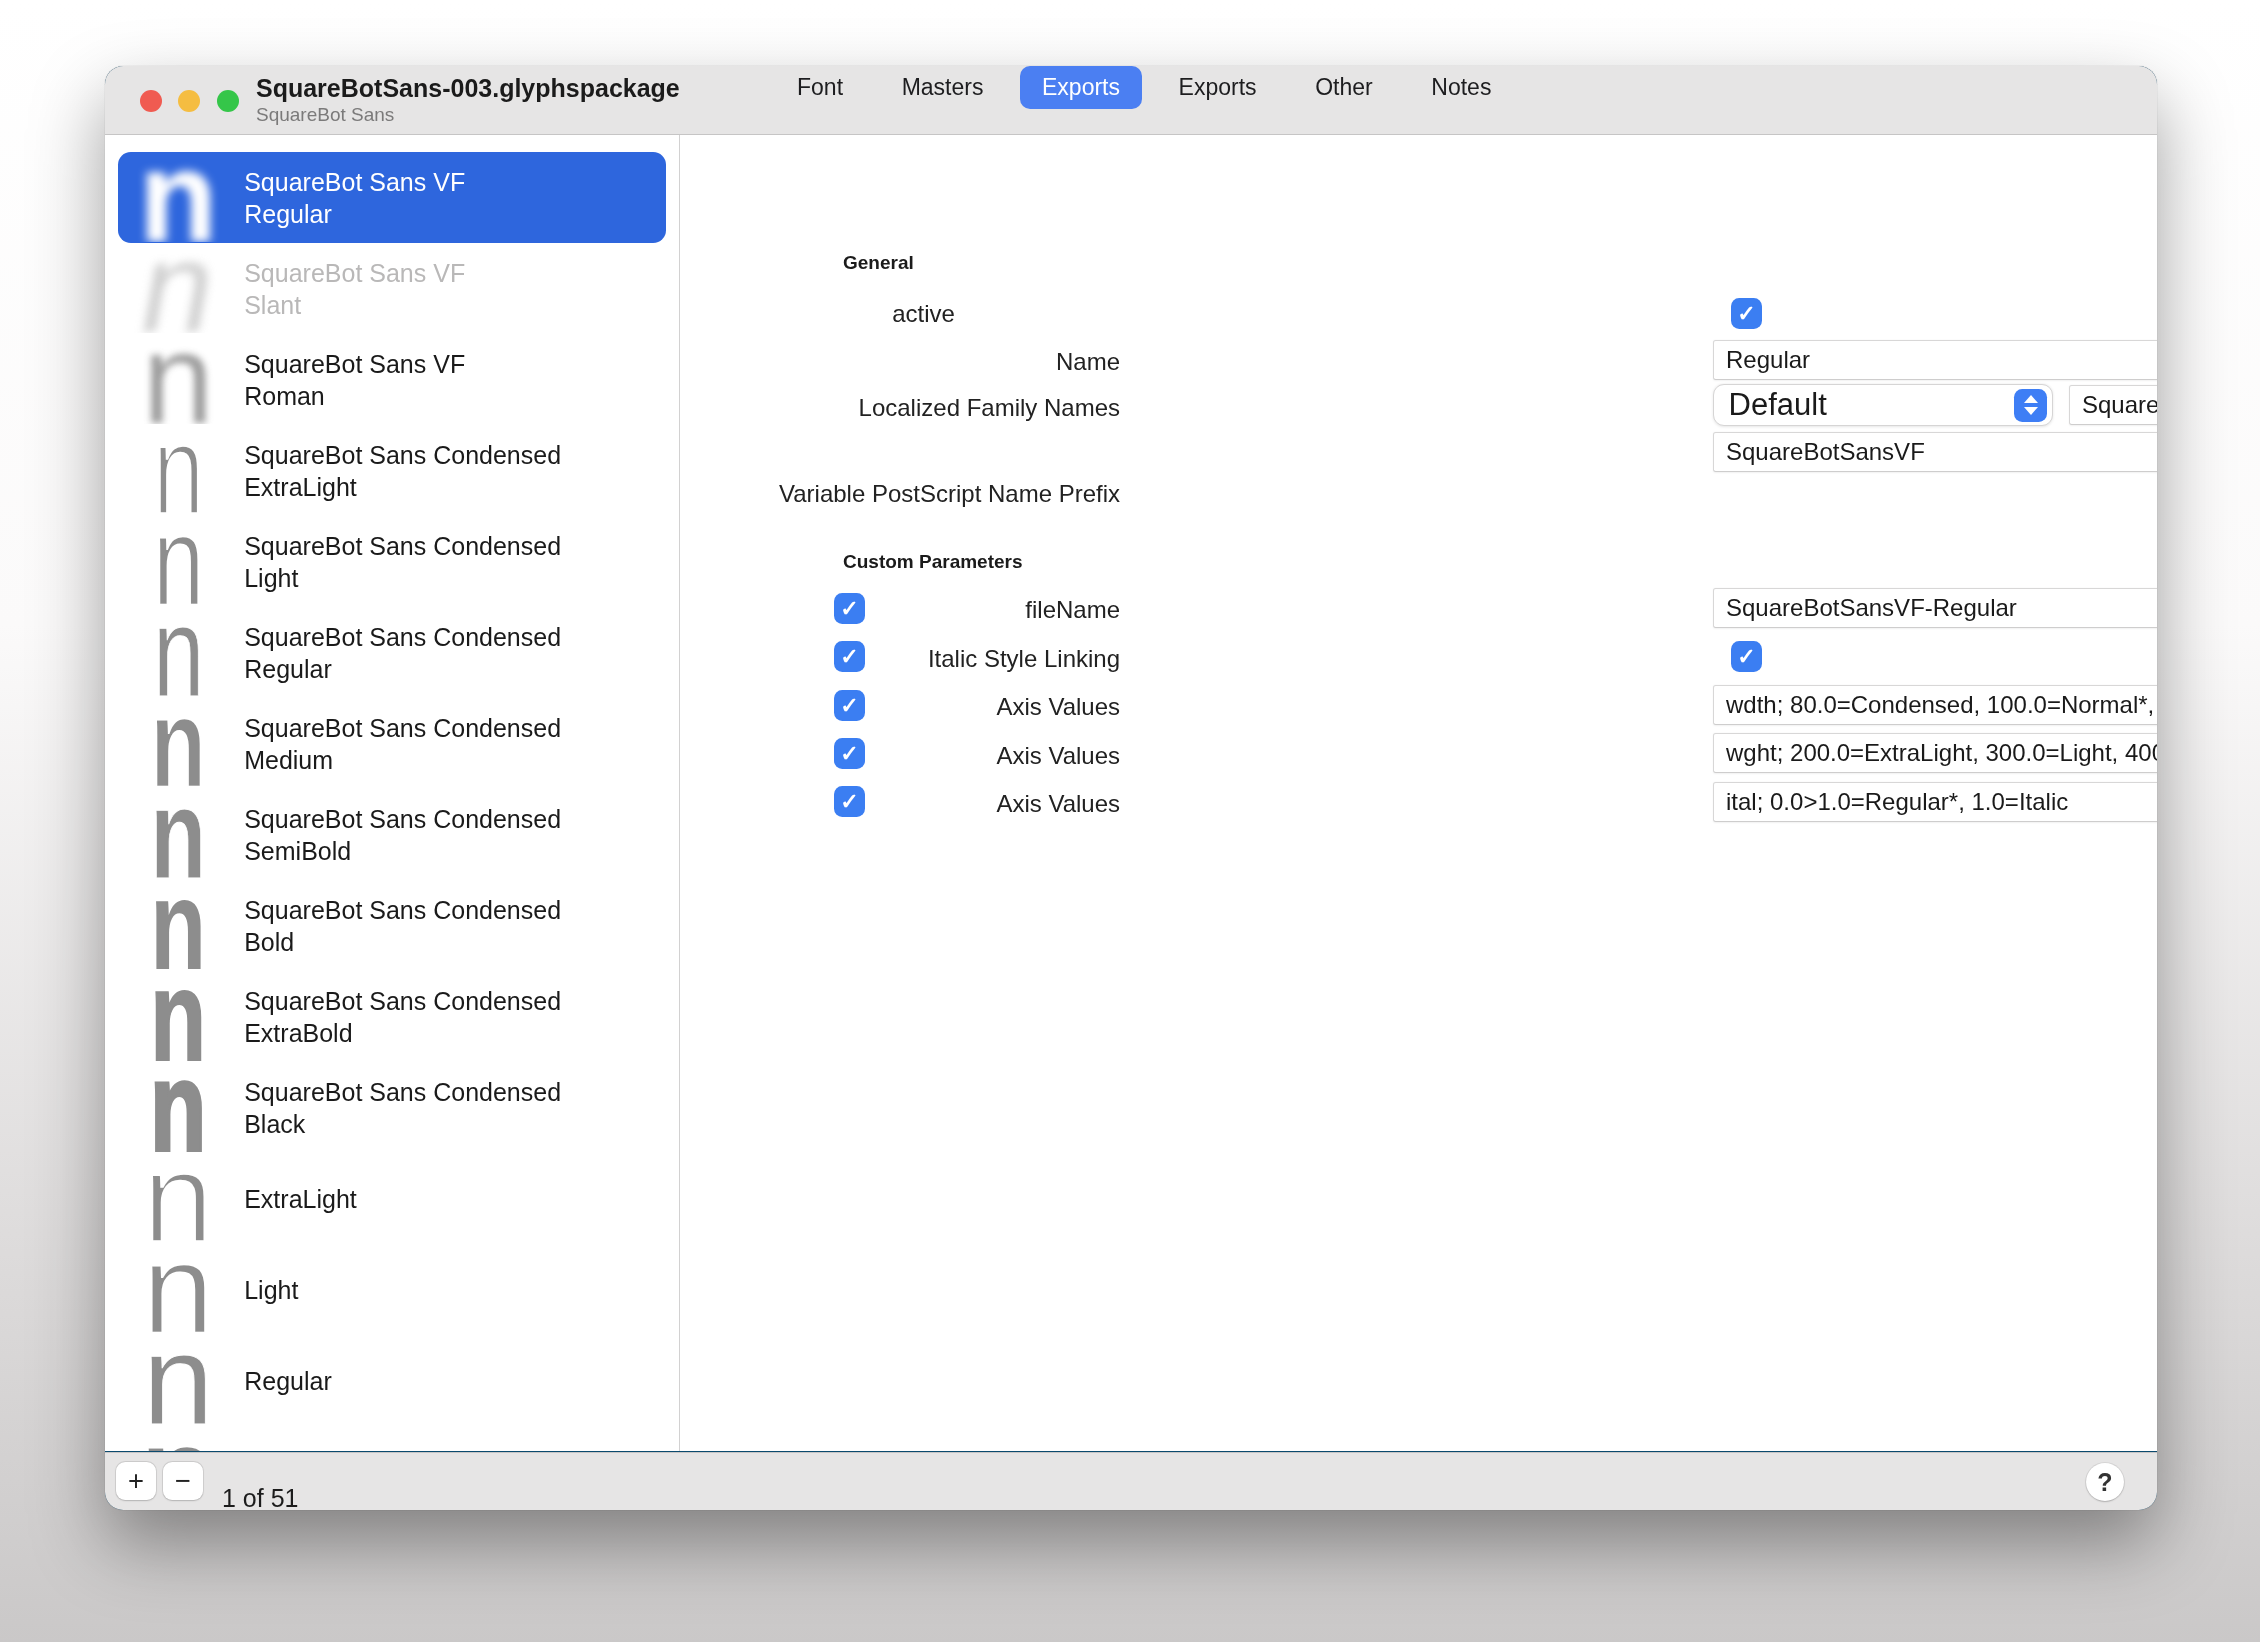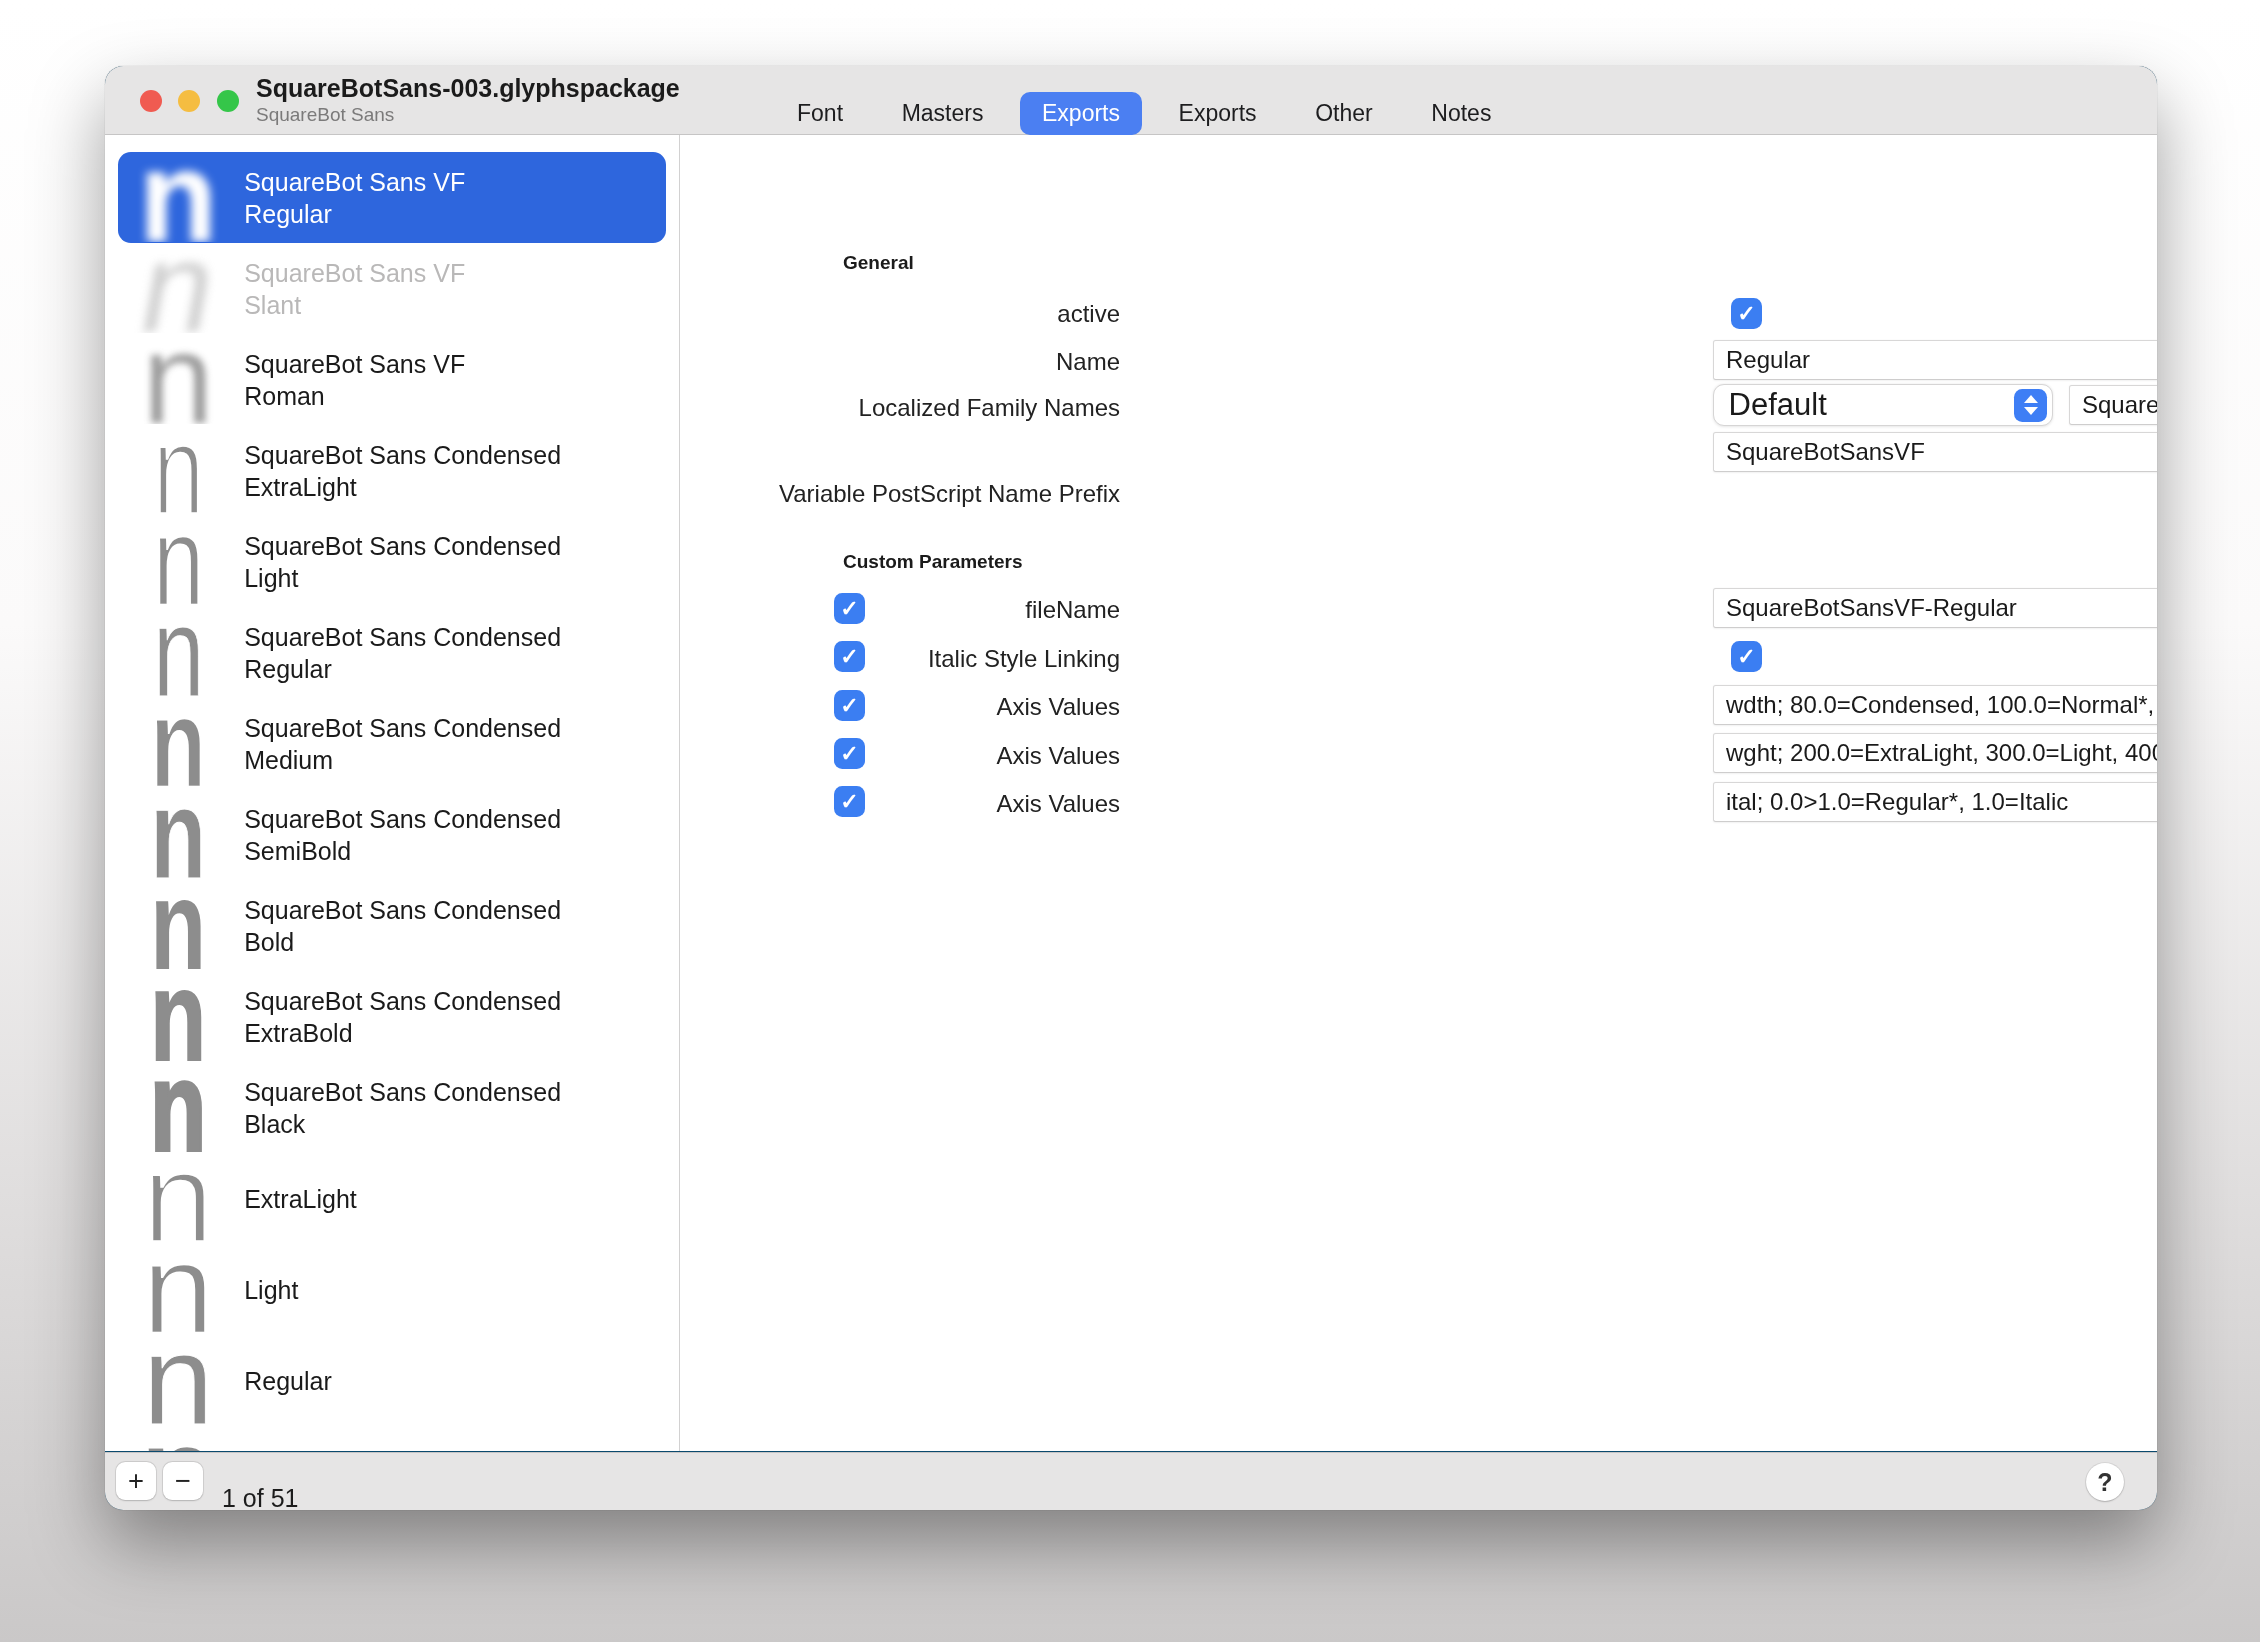--- a/index.html
+++ b/index.html
@@ -26,21 +26,21 @@
   }
   .lights { position:absolute; left:35px; top:0; height:69px; display:flex; align-items:center; gap:16.4px; }
   .light { width:22px; height:22px; border-radius:50%; display:inline-block; }
   .light.red { background:#f05b51; }
   .light.yellow { background:#f5bd41; }
   .light.green { background:#35c649; }
   .title-block { position:absolute; left:151px; top:8.2px; }
   .window-title { font-size:25px; font-weight:bold; color:#1b1b1b; line-height:29px; }
   .window-subtitle { font-size:19px; color:#7b7a7a; line-height:23px; }
 
-  .tabbar { position:absolute; left:670px; top:0; height:69px; display:flex; align-items:flex-end; }
+  .tabbar { position:absolute; left:670px; top:0; height:69px; display:flex; align-items:flex-start; }
   .tab {
     font-size:23px; color:#1d1d1f; padding:8.2px 22px; border-radius:10px; white-space:nowrap;
     margin-right:14.6px;
   }
   .tab.active { background:#4b7ff2; color:#ffffff; }
 
   
   .content { position:absolute; left:0; top:69px; width:100%; height:1316px; background:#fff; }
   .v-divider { position:absolute; left:574px; top:0; width:0.9px; height:1316px; background:#d2d1d1; }
 
@@ -294,21 +294,21 @@
           <span class="sb-text"></span>
         </div>
       </div>
 
       <div class="v-divider"></div>
 
       <div class="main">
 
         <div class="section-heading" style="top:117px;">General</div>
 
-        <div class="row-label" style="top:165px;">active</div>
+        <div class="row-label" style="top:165px;text-align:center;">active</div>
         <div class="checkbox" style="left:1051px; top:163px;">
             <span>✓</span>
           </div>
 
         <div class="row-label" style="top:213px;">Name</div>
         <input class="field" style="left: 1033px; top: 205px; width: 924px;" value="Regular">
 
         <div class="row-label" style="top:259px;">Localized Family Names</div>
         <div class="dropdown" style="left:1033px; top:249px; width:340px;">
           <span class="dd-label">Default</span>

